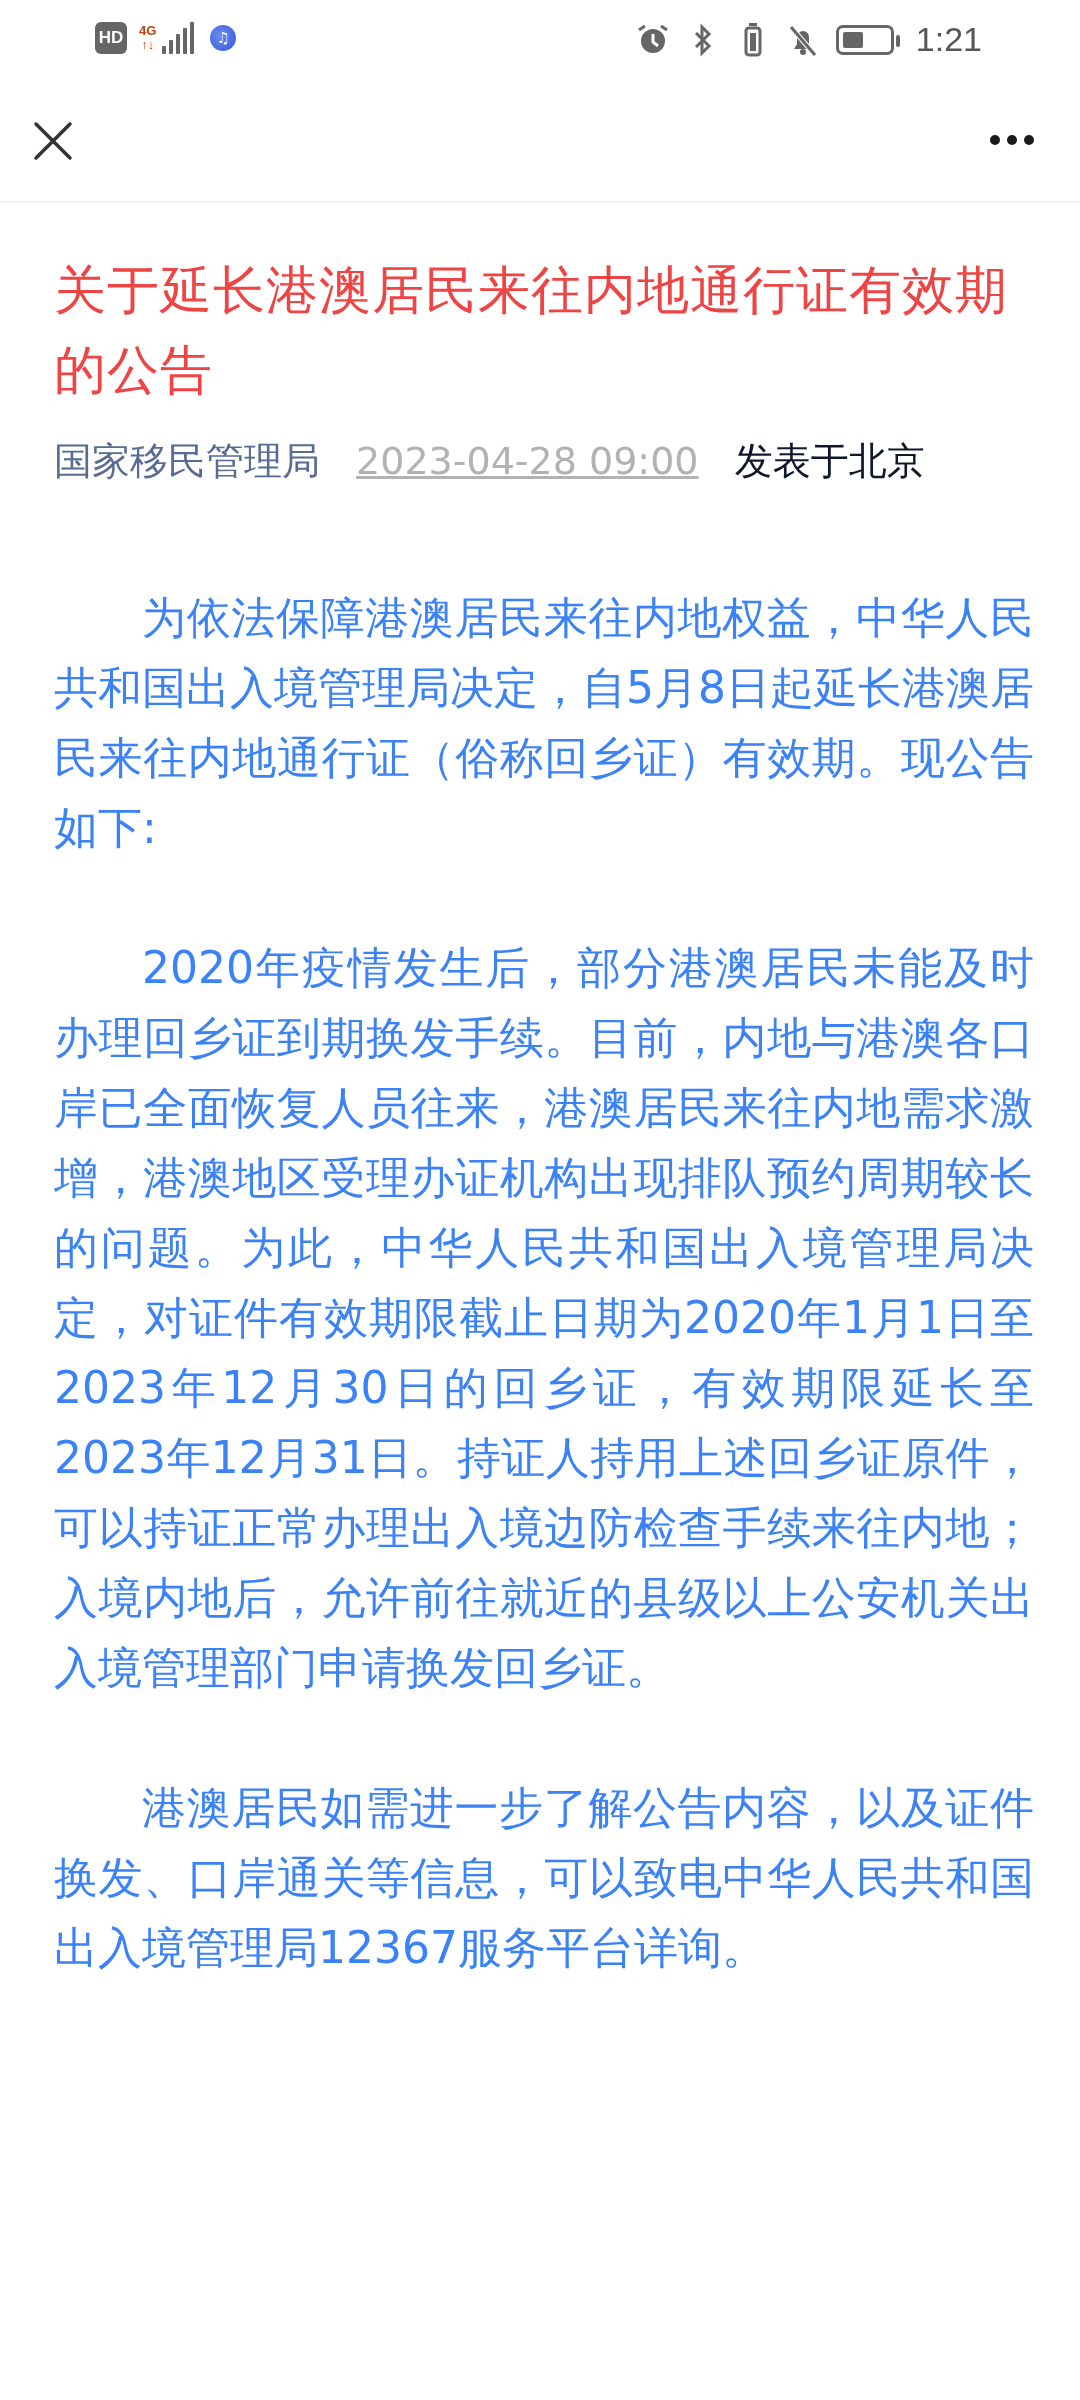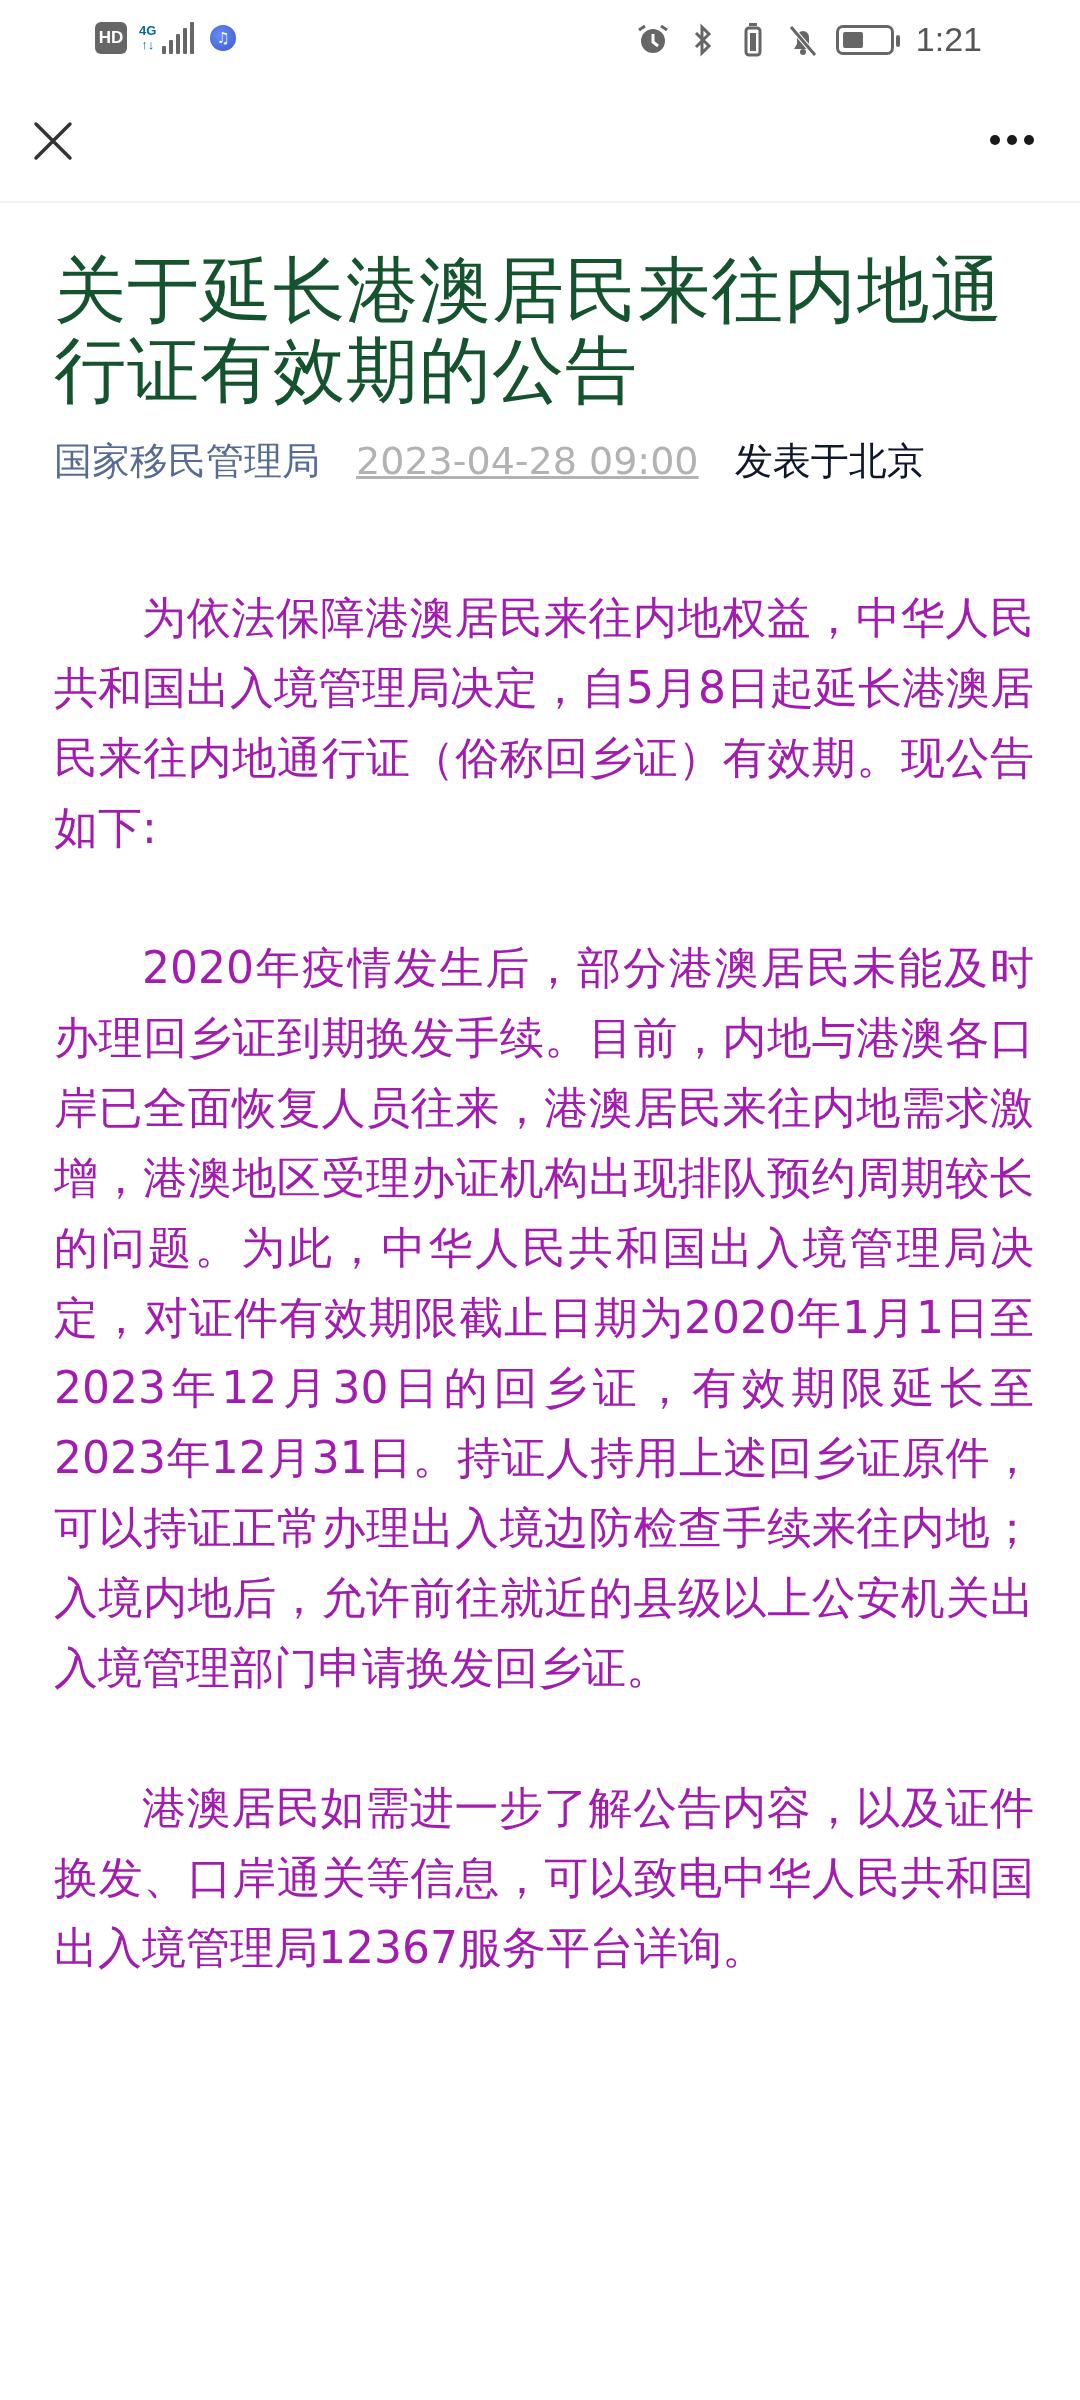--- a/index.html
+++ b/index.html
@@ -2,45 +2,45 @@
 <html><head>
 <meta charset="utf-8">
 <style>
   html, body { margin: 0; padding: 0; background: #ffffff; }
   body { width: 1080px; height: 2400px; position: relative; overflow: hidden;
          font-family: "DejaVu Sans", "Liberation Sans", sans-serif; color: #1a1a1a; }
   .status-bar { position: absolute; left: 0; top: 0; width: 1080px; height: 80px; text-align: center; }
   .sb-left { position: absolute; left: 95px; top: 22px; display: flex; align-items: center; gap: 12px; }
   .hd-badge { width: 32px; height: 32px; background: #666; color: #fff; border-radius: 6px;
               font: bold 17px "Liberation Sans", sans-serif; display: flex; align-items: center; justify-content: center; }
-  .net { display: flex; flex-direction: column; font: bold 13px "Liberation Sans", sans-serif; color: #0369a1; line-height: 14px; }
+  .net { display: flex; flex-direction: column; font: bold 13px "Liberation Sans", sans-serif; color: #c2410c; line-height: 14px; }
   .signal { display: flex; align-items: flex-end; gap: 3px; height: 32px; margin-left: -6px; }
   .signal span { width: 4px; background: #666; border-radius: 1px; }
   .music { width: 26px; height: 26px; border-radius: 50%; background: radial-gradient(circle at 40% 40%, #6a8cf0, #3558d6);
            color: #fff; font-size: 15px; display: flex; align-items: center; justify-content: center; margin-left: 4px; }
   .sb-right { position: absolute; right: 98px; top: 20px; display: flex; align-items: center; gap: 16px; color: #666; }
   .sb-icon { width: 34px; height: 34px; display: flex; align-items: center; justify-content: center; }
   .battery { width: 58px; height: 30px; border: 3px solid #666; border-radius: 7px; box-sizing: border-box; position: relative; padding: 4px; }
   .battery .lvl { width: 20px; height: 100%; background: #666; border-radius: 2px; }
   .battery::after { content: ""; position: absolute; right: -9px; top: 7px; width: 4px; height: 12px; background: #666; border-radius: 2px; }
   .time { font: 34px "Liberation Sans", sans-serif; color: #555; margin-left: 6px; }
 
   .nav-bar { position: absolute; left: 0; top: 80px; width: 1080px; height: 121px; border-bottom: 2px solid #f2f2f2; }
   .close-btn { position: absolute; left: 30px; top: 38px; width: 44px; height: 44px; cursor: pointer; }
   .more-btn { position: absolute; right: 40px; top: 50px; width: 50px; height: 20px; display: flex; gap: 7px; align-items: center; cursor: pointer; }
   .more-btn span { width: 10px; height: 10px; border-radius: 50%; background: #1a1a1a; }
 
   .article { position: absolute; left: 54px; top: 250px; width: 980px; }
-  .title { font-size: 72px; line-height: 80px; color: #14532d; margin: 0; font-weight: normal; letter-spacing: 1px; }
+  .title { font-size: 52px; line-height: 80px; color: #ef4444; margin: 0; font-weight: normal; letter-spacing: 1px; }
   .meta { margin-top: 26px; font-size: 38px; line-height: 50px; white-space: nowrap; }
   .meta .source { color: #576b95; }
   .meta .date { color: #b2b2b2; margin-left: 24px; text-decoration: underline; }
   .meta .loc { color: #0f172a; margin-left: 24px; }
 
-  .content { position: absolute; left: 54px; top: 583px; width: 980px; font-size: 44px; line-height: 70px; color: #a21caf; }
+  .content { position: absolute; left: 54px; top: 583px; width: 980px; font-size: 44px; line-height: 70px; color: #3b82f6; }
   .content p { margin: 0 0 70px 0; text-indent: 88px; text-align: justify; }
   .sig { text-align: right; text-indent: 0 !important; margin: 0 !important; padding-right: 8px; }
   .sig-block { margin-top: 140px; }
 </style>
 </head>
 <body>
 
 <div class="status-bar">
   <div class="sb-left">
     <div class="hd-badge">HD</div>

